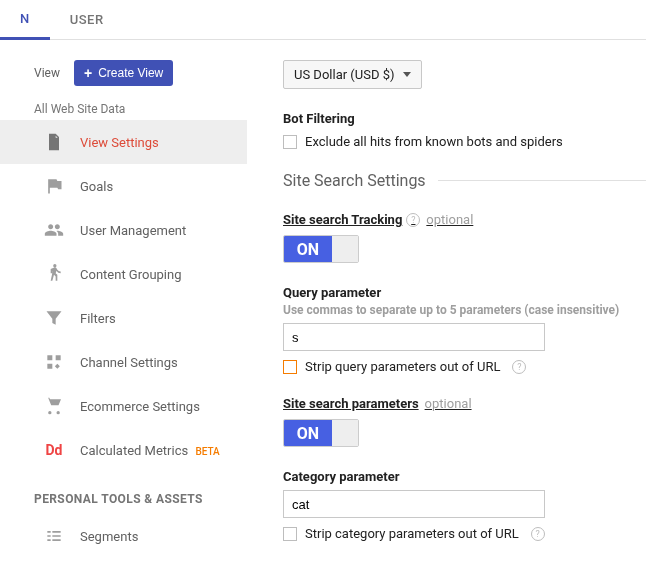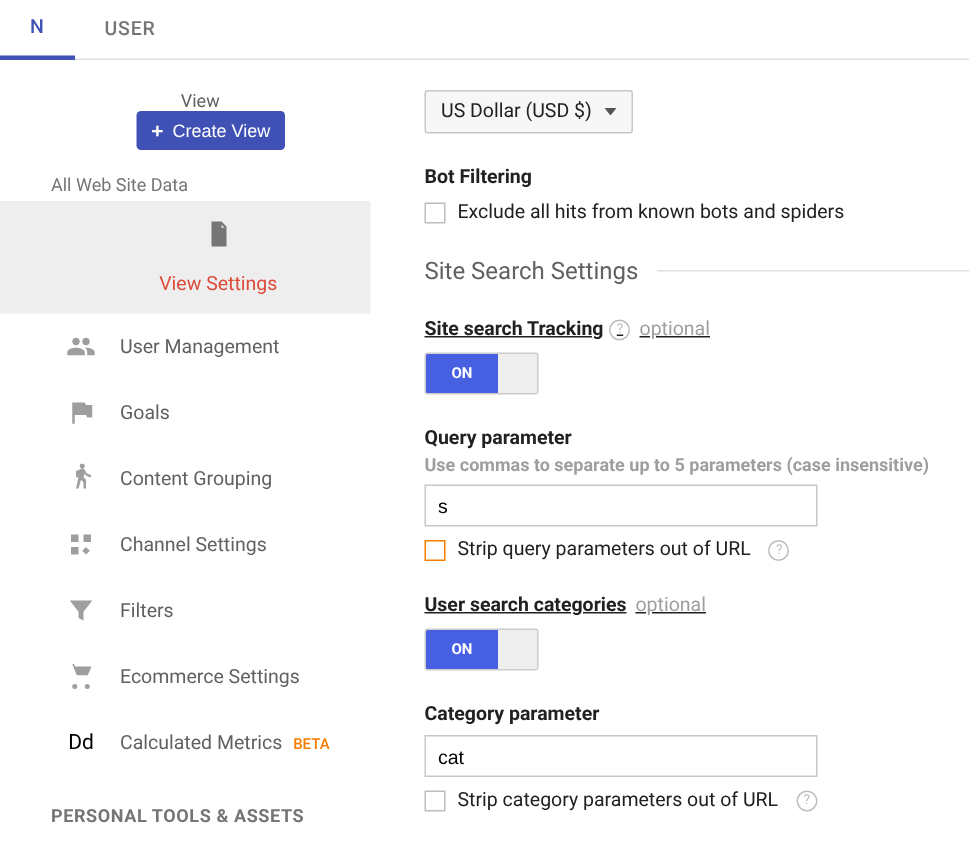--- a/index.html
+++ b/index.html
@@ -2,43 +2,43 @@
 <html><head>
 <meta charset="utf-8">
 <style>
 * { box-sizing: border-box; margin: 0; padding: 0; }
 body { font-family: Roboto, Arial, sans-serif; font-size: 13px; color: #212121; background: #fff; width: 646px; height: 572px; overflow: hidden; }
 .tabs { display: flex; border-bottom: 1px solid #e0e0e0; height: 40px; align-items: center; padding-left: 0; }
 .tab { padding: 0 20px; font-size: 13px; font-weight: 500; color: #757575; cursor: pointer; height: 40px; display: flex; align-items: center; letter-spacing: 0.5px; }
 .tab.active { color: #4051b5; border-bottom: 3px solid #4051b5; }
 .body { display: flex; }
 .sidebar { width: 247px; padding: 20px 0 0 0; }
-.view-row { display: flex; align-items: center; padding: 0 0 12px 34px; flex-direction: column; }
+.view-row { display: flex; align-items: center; padding: 0 0 12px 34px; }
 .view-label { font-size: 12px; color: #616161; margin-right: 14px; }
 .create-btn { background: #4051b5; color: #fff; border: none; border-radius: 3px; padding: 6px 10px; font-size: 12px; font-weight: 500; cursor: pointer; display: flex; align-items: center; gap: 6px; }
 .plus { font-size: 14px; font-weight: bold; line-height: 1; }
 .allweb { font-size: 12px; color: #757575; padding: 4px 0 4px 34px; }
 .nav-item { display: flex; align-items: center; padding: 12px 0 12px 44px; gap: 16px; cursor: pointer; color: #616161; font-size: 13px; }
-.nav-item.active { background: #eeeeee; color: #dd4b39; flex-direction: column; }
+.nav-item.active { background: #eeeeee; color: #dd4b39; }
 .nav-item.active .ico { fill: #757575; }
 .ico { width: 20px; height: 20px; fill: #9e9e9e; flex-shrink: 0; }
 .beta { color: #f57c00; font-size: 10px; font-weight: 500; margin-left: 4px; }
 .section-title { font-size: 12px; font-weight: 700; color: #757575; padding: 20px 0 8px 34px; letter-spacing: 0.4px; }
 .main { flex: 1; padding: 20px 0 0 36px; }
 .currency { display: inline-flex; align-items: center; border: 1px solid #c8c8c8; border-radius: 2px; padding: 6px 10px; font-size: 13px; cursor: pointer; background: #f7f7f7; gap: 8px; }
 .caret { width: 0; height: 0; border-left: 4px solid transparent; border-right: 4px solid transparent; border-top: 5px solid #555; }
 .fieldgroup { margin-top: 22px; }
 .ftitle { font-size: 13px; font-weight: 700; color: #212121; }
 .hr-row { display: flex; align-items: center; margin-top: 22px; }
 .hr-title { font-size: 16px; color: #616161; margin-right: 12px; white-space: nowrap; }
 .hr-line { flex: 1; height: 1px; background: #e0e0e0; }
 .optional { color: #9e9e9e; font-size: 13px; font-weight: 400; margin-left: 6px; }
 .qmark { display: inline-flex; width: 14px; height: 14px; border: 1px solid #bdbdbd; border-radius: 50%; color: #bdbdbd; font-size: 9px; align-items: center; justify-content: center; margin-left: 4px; }
 .toggle { margin-top: 8px; width: 76px; height: 28px; border: 1px solid #ccc; border-radius: 2px; display: flex; cursor: pointer; overflow: hidden; }
-.toggle .on { width: 48px; background: #4760e2; color: #fff; font-size: 10px; font-weight: 700; display: flex; align-items: center; justify-content: center; }
+.toggle .on { width: 48px; background: #4760e2; color: #fff; font-size: 16px; font-weight: 700; display: flex; align-items: center; justify-content: center; }
 .toggle .off { flex: 1; background: #eeeeee; }
 .sublabel { font-size: 12px; color: #9e9e9e; margin-top: 3px; font-weight: bold; }
 .textinput { margin-top: 6px; width: 262px; height: 28px; border: 1px solid #c8c8c8; padding: 0 8px; font-size: 13px; }
 .cbrow { display: flex; align-items: center; gap: 8px; margin-top: 8px; font-size: 13px; color: #212121; }
 .cb { width: 14px; height: 14px; border: 1px solid #bdbdbd; background: #fff; flex-shrink: 0; }
 .cb.org { border-color: #f57c00; }
 .label-row { display: flex; align-items: center; text-decoration: underline; }
 </style>
 </head>
 <body>
@@ -60,56 +60,56 @@
     <div class="allweb">All Web Site Data</div>
 
     <div class="nav-item active">
       <svg class="ico" viewBox="0 0 24 24">
           <path d="M14 2H6v20h12V6l-4-4zm0 2.5L16.5 7H14V4.5z"></path>
         </svg>
       <span>View Settings</span>
     </div>
     <div class="nav-item">
       <svg class="ico" viewBox="0 0 24 24">
+          <path d="M5 3v18h2v-7h9l1 2h4V6h-5l-1-2H5z"></path>
+        </svg>
+      <span>Goals</span>
+    </div>
+    <div class="nav-item">
+      <svg class="ico" viewBox="0 0 24 24">
           <path d="M16 11c1.66 0 3-1.34 3-3s-1.34-3-3-3-3 1.34-3 3 1.34 3 3 3zm-8 0c1.66 0 3-1.34 3-3S9.66 5 8 5 5 6.34 5 8s1.34 3 3 3zm0 2c-2.33 0-7 1.17-7 3.5V19h14v-2.5c0-2.33-4.67-3.5-7-3.5zm8 0c-.29 0-.62.02-.97.05 1.16.84 1.97 1.97 1.97 3.45V19h6v-2.5c0-2.33-4.67-3.5-7-3.5z"></path>
         </svg>
       <span>User Management</span>
-    </div>
-    <div class="nav-item">
-      <svg class="ico" viewBox="0 0 24 24">
-          <path d="M5 3v18h2v-7h9l1 2h4V6h-5l-1-2H5z"></path>
-        </svg>
-      <span>Goals</span>
     </div>
     <div class="nav-item">
       <svg class="ico" viewBox="0 0 24 24">
           <path d="M13 4a2 2 0 100-4 2 2 0 000 4zm-2 2l-3 14h2l2-7 2 2v5h2v-7l-2-2 1-3c1 2 3 3 5 3V9c-2 0-3-1-4-2l-1-2c-.5-.8-1.5-1-2-1l-5 2v5h2V9l2-1z"></path>
         </svg>
       <span>Content Grouping</span>
     </div>
     <div class="nav-item">
       <svg class="ico" viewBox="0 0 24 24">
+          <path d="M3 4h18l-7 9v7l-4-2v-5L3 4z"></path>
+        </svg>
+      <span>Filters</span>
+    </div>
+    <div class="nav-item">
+      <svg class="ico" viewBox="0 0 24 24">
           <path d="M4 4h6v6H4V4zm10 0h6v6h-6V4zM4 14h6v6H4v-6zm12 0l3 3-3 3-3-3 3-3z"></path>
         </svg>
       <span>Channel Settings</span>
-    </div>
-    <div class="nav-item">
-      <svg class="ico" viewBox="0 0 24 24">
-          <path d="M3 4h18l-7 9v7l-4-2v-5L3 4z"></path>
-        </svg>
-      <span>Filters</span>
     </div>
     <div class="nav-item">
       <svg class="ico" viewBox="0 0 24 24">
           <path d="M7 18a2 2 0 100 4 2 2 0 000-4zm10 0a2 2 0 100 4 2 2 0 000-4zM3 2h2l3.6 9h8.8l3-7H7.2L6.4 2H3z"></path>
         </svg>
       <span>Ecommerce Settings</span>
     </div>
     <div class="nav-item">
-      <span class="ico" style="font-weight:400;font-size:14px;color:#000000;display:flex;align-items:center;justify-content:center;">Dd</span>
+      <span class="ico" style="font-weight:700;font-size:14px;color:#ef4444;display:flex;align-items:center;justify-content:center;">Dd</span>
       <span>
         <span>Calculated Metrics</span>
         <span class="beta">BETA</span>
       </span>
     </div>
 
     <div class="section-title">PERSONAL TOOLS &amp; ASSETS</div>
     <div class="nav-item">
       <svg class="ico" viewBox="0 0 24 24">
           <path d="M4 6h4v2H4V6zm6 0h10v2H10V6zM4 11h4v2H4v-2zm6 0h10v2H10v-2zM4 16h4v2H4v-2zm6 0h10v2H10v-2z"></path>
@@ -155,21 +155,21 @@
       <input class="textinput" value="s" style="">
       <div class="cbrow">
         <span class="cb org"></span>
         <span>Strip query parameters out of URL</span>
         <span class="qmark">?</span>
       </div>
     </div>
 
     <div class="fieldgroup">
       <div class="label-row">
-        <span class="ftitle">User search categories</span>
+        <span class="ftitle">Site search parameters</span>
         <span class="optional">optional</span>
       </div>
       <div class="toggle">
         <div class="on">ON</div>
         <div class="off"></div>
       </div>
     </div>
 
     <div class="fieldgroup">
       <div class="ftitle">Category parameter</div>

